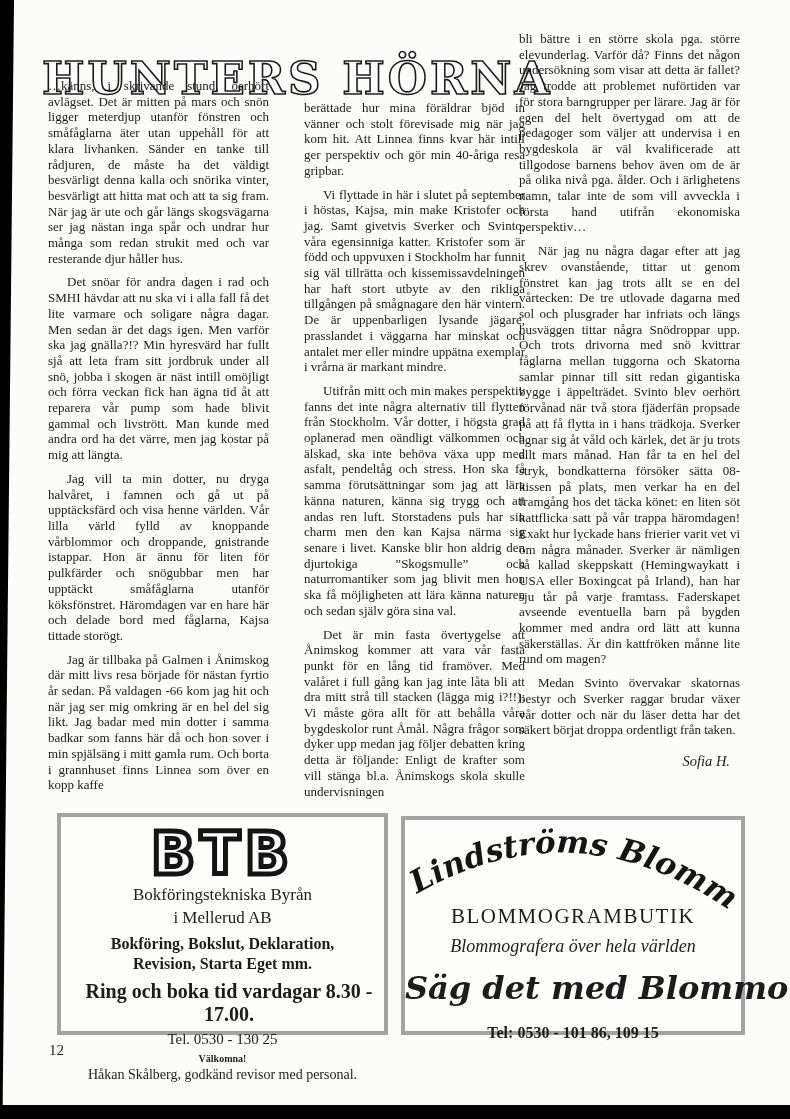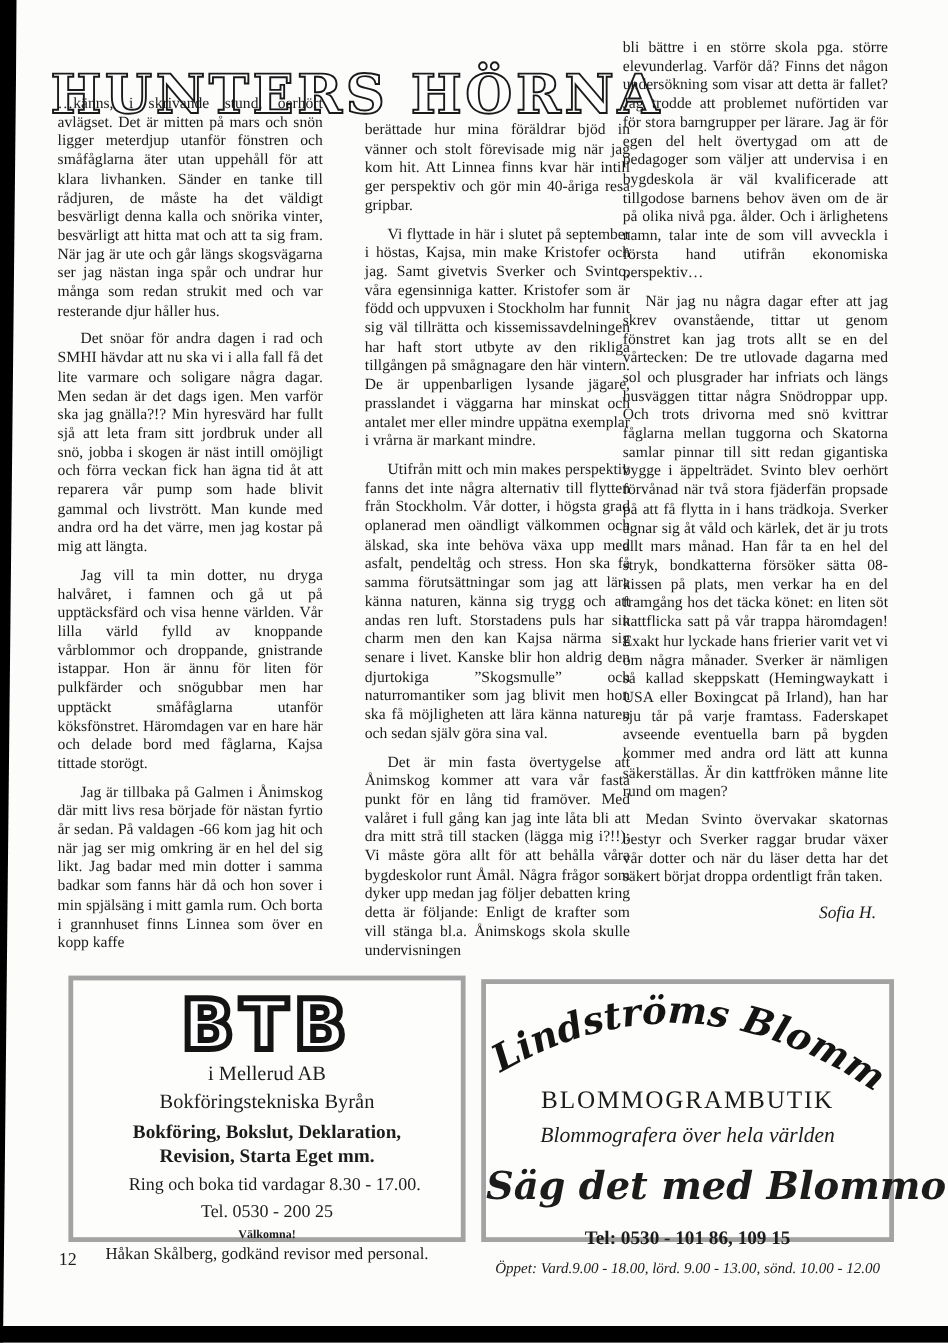--- a/index.html
+++ b/index.html
@@ -38,21 +38,21 @@
   .ad{position:absolute;border:4px solid #a3a3a3;background:#fdfdfc;text-align:center;box-sizing:border-box;}
   #ad-btb{left:57px;top:813px;width:331px;height:222px;}
   #ad-lind{left:401px;top:816px;width:344px;height:219px;}
 
   .btb-logo{
     font-family:"DejaVu Sans", sans-serif;font-weight:bold;font-size:58px;line-height:1.0;
     color:#ffffff;-webkit-text-stroke:5px #141414;letter-spacing:5px;margin-top:8px;
   }
   .btb-name{font-size:17px;line-height:1.22;margin-top:2px;}
   .btb-services{font-weight:bold;font-size:16px;line-height:1.25;margin-top:6px;}
-  .btb-booking{font-weight:normal;font-size:15px;margin-top:6px;margin-left:13px;}
+  .btb-booking{font-weight:bold;font-size:20px;margin-top:6px;margin-left:13px;}
   .btb-phone{font-size:15px;margin-top:5px;}
   .btb-welcome{font-weight:bold;font-size:10px;margin-top:5px;}
   .btb-footer{font-size:14px;margin-top:3px;}
 
   .lind-arch{display:block;margin:2px auto 0 auto;}
   .lind-subtitle{font-size:21px;letter-spacing:1.5px;margin-top:-10px;}
   .lind-tagline{font-style:italic;font-size:18px;margin-top:7px;}
   .lind-slogan{font-family:"DejaVu Serif", serif;font-style:italic;font-weight:bold;font-size:32px;margin-top:12px;white-space:nowrap;}
   .lind-phone{font-weight:bold;font-size:16px;margin-top:17px;}
   .lind-hours{font-style:italic;font-size:12.5px;margin-top:8px;}
@@ -84,43 +84,42 @@
 
   <div class="col" id="col3">
     <p class="cont">bli bättre i en större skola pga. större elevunderlag. Varför då? Finns det någon undersökning som visar att detta är fallet? Jag trodde att problemet nuförtiden var för stora barngrupper per lärare. Jag är för egen del helt övertygad om att de pedagoger som väljer att undervisa i en bygdeskola är väl kvalificerade att tillgodose barnens behov även om de är på olika nivå pga. ålder. Och i ärlighetens namn, talar inte de som vill avveckla i första hand utifrån ekonomiska perspektiv…</p>
     <p>När jag nu några dagar efter att jag skrev ovanstående, tittar ut genom fönstret kan jag trots allt se en del vårtecken: De tre utlovade dagarna med sol och plusgrader har infriats och längs husväggen tittar några Snödroppar upp. Och trots drivorna med snö kvittrar fåglarna mellan tuggorna och Skatorna samlar pinnar till sitt redan gigantiska bygge i äppelträdet. Svinto blev oerhört förvånad när två stora fjäderfän propsade på att få flytta in i hans trädkoja. Sverker ägnar sig åt våld och kärlek, det är ju trots allt mars månad. Han får ta en hel del stryk, bondkatterna försöker sätta 08-kissen på plats, men verkar ha en del framgång hos det täcka könet: en liten söt kattflicka satt på vår trappa häromdagen! Exakt hur lyckade hans frierier varit vet vi om några månader. Sverker är nämligen så kallad skeppskatt (Hemingwaykatt i USA eller Boxingcat på Irland), han har sju tår på varje framtass. Faderskapet avseende eventuella barn på bygden kommer med andra ord lätt att kunna säkerställas. Är din kattfröken månne lite rund om magen?</p>
     <p>Medan Svinto övervakar skatornas bestyr och Sverker raggar brudar växer vår dotter och när du läser detta har det säkert börjat droppa ordentligt från taken.</p>
     <div class="signature">Sofia H.</div>
   </div>
 
   <div class="ad" id="ad-btb">
     <div class="btb-logo">BTB</div>
+    <div class="btb-name">Bokföringstekniska Byrån</div>
     <div class="btb-name">i Mellerud AB</div>
-    <div class="btb-name">Bokföringstekniska Byrån</div>
     <div class="btb-services">Bokföring, Bokslut, Deklaration,</div>
     <div class="btb-services" style="margin-top:0;">Revision, Starta Eget mm.</div>
     <div class="btb-booking">Ring och boka tid vardagar 8.30 - 17.00.</div>
-    <div class="btb-phone">Tel. 0530 - 200 25</div>
+    <div class="btb-phone">Tel. 0530 - 130 25</div>
     <div class="btb-welcome">Välkomna!</div>
     <div class="btb-footer">Håkan Skålberg, godkänd revisor med personal.</div>
   </div>
 
   <div class="ad" id="ad-lind">
     <svg class="lind-arch" width="332" height="92" viewBox="0 0 332 92">
       <defs>
         <path id="archPath" d="M 10 72 Q 166 -18 322 88" fill="none"></path>
       </defs>
       <text font-family="DejaVu Serif, serif" font-size="31" font-style="italic" font-weight="bold" fill="#141414">
         <textPath href="#archPath">Lindströms Blommor</textPath>
       </text>
     </svg>
     <div class="lind-subtitle">BLOMMOGRAMBUTIK</div>
     <div class="lind-tagline">Blommografera över hela världen</div>
     <div class="lind-slogan">Säg det med Blommor</div>
     <div class="lind-phone">Tel: 0530 - 101 86, 109 15</div>
-    <div class="lind-hours">Öppet: Vard.9.00 - 18.00, lörd. 9.00 - 13.00, sönd. 10.00 - 12.00</div>
   </div>
 
   <div class="page-number">12</div>
 
   <div class="edge-bottom"></div>
 
 </div>
 
 </body></html>

